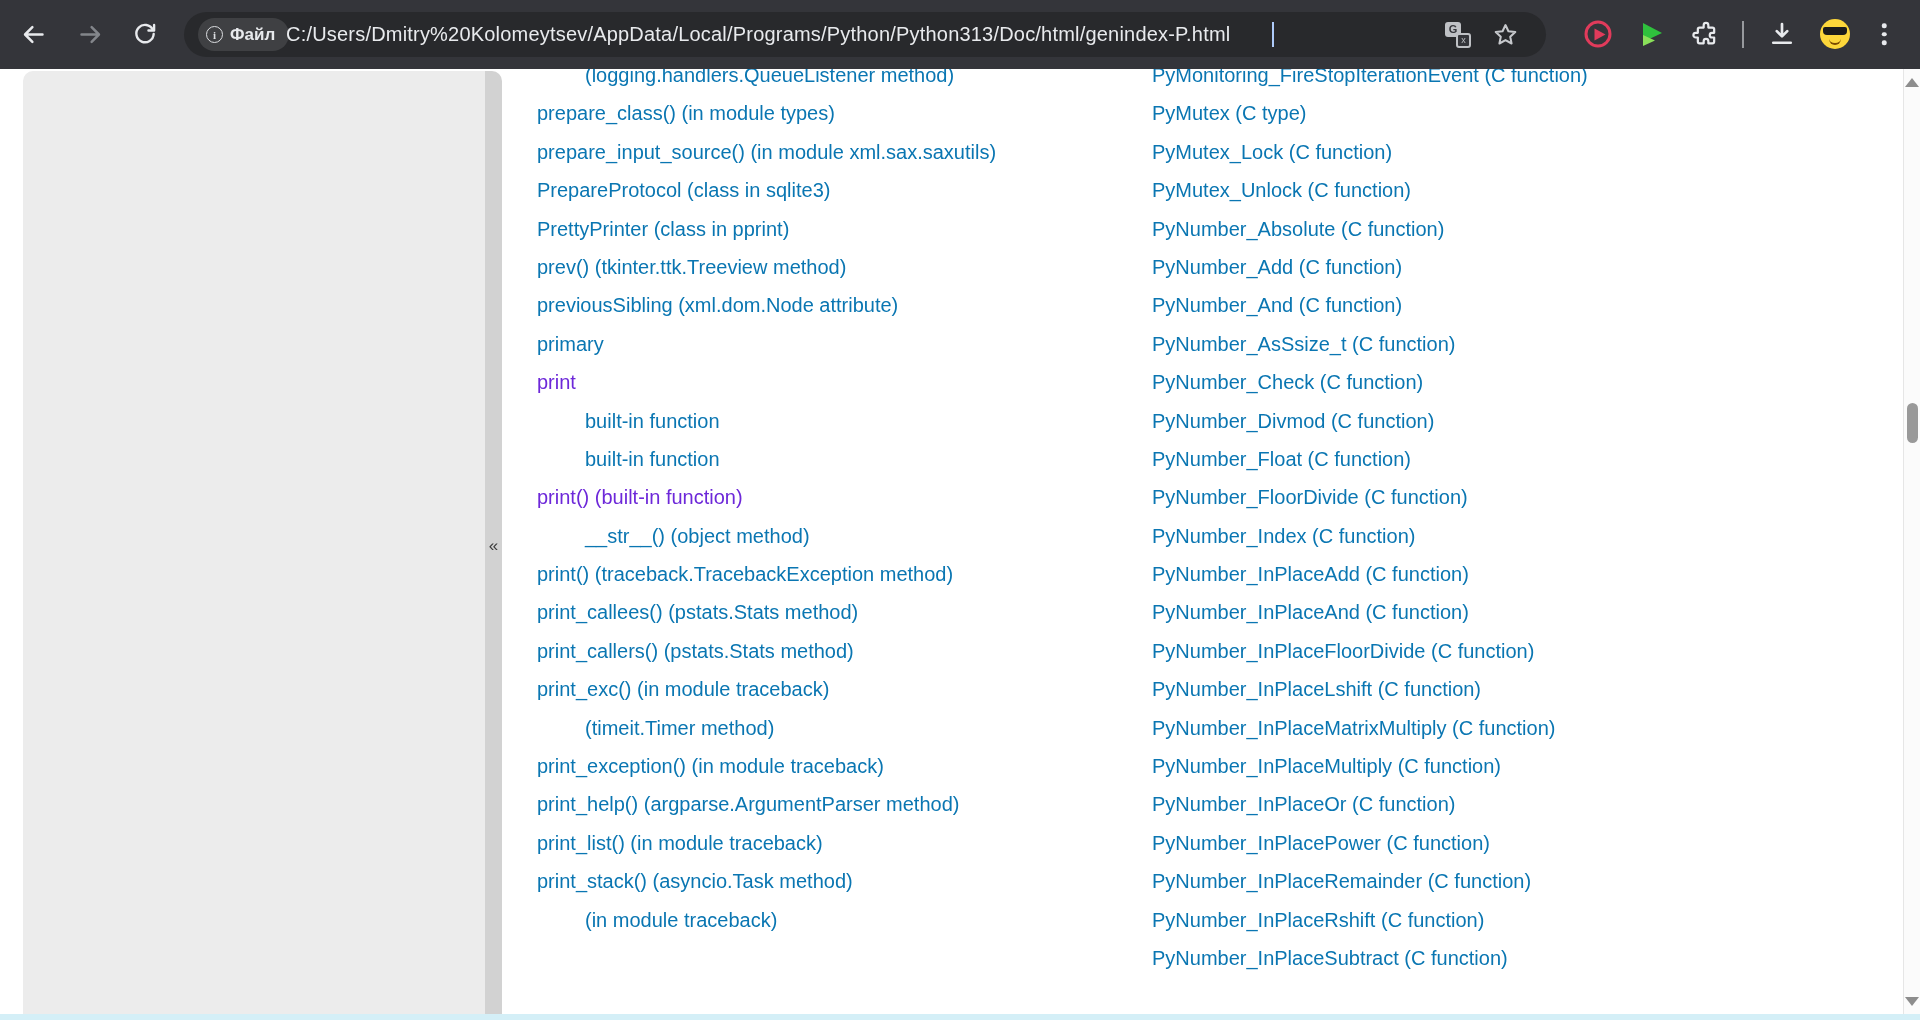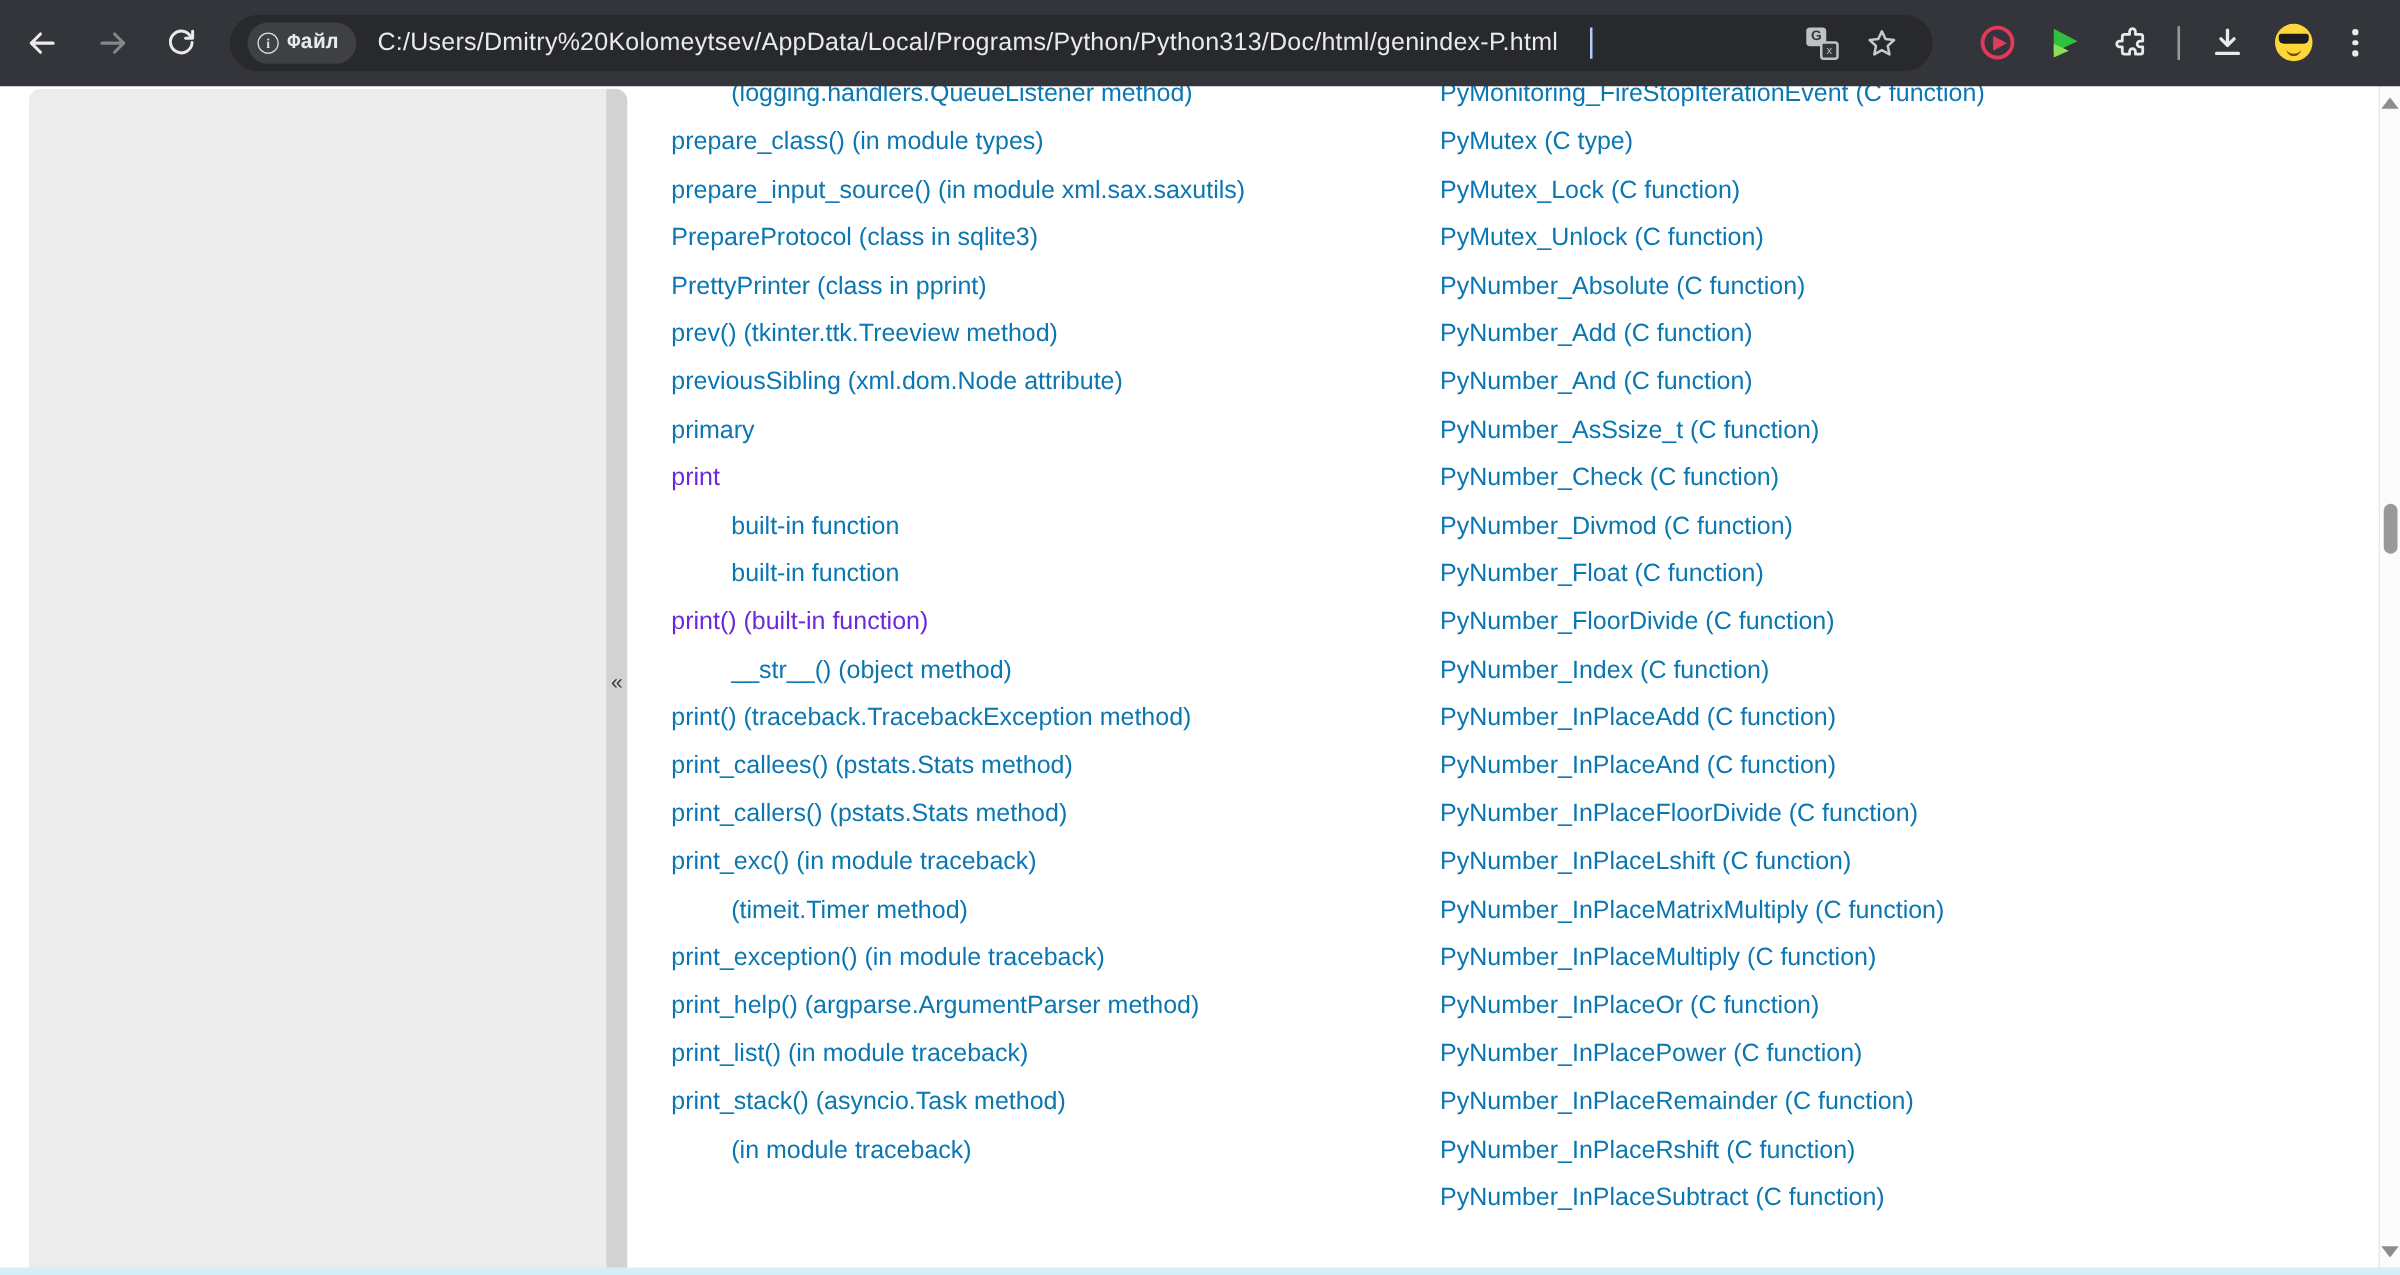--- a/index.html
+++ b/index.html
@@ -12,22 +12,22 @@
   .nav-btn { position:absolute; top:34px; transform:translate(-50%,-50%);
              width:44px; height:44px; border-radius:50%; display:flex;
              align-items:center; justify-content:center; cursor:pointer; }
   .omnibox { position:absolute; left:184px; top:12px; width:1362px; height:45px;
              background:#28292c; border-radius:23px; }
   .site-chip { position:absolute; left:14px; top:6px; height:33px; padding:0 14px 0 8px;
                background:#3f4043; border-radius:17px; display:flex; align-items:center; gap:7px; }
   .info-ic { width:17px; height:17px; border:1.6px solid #dcdee1; border-radius:50%;
              color:#dcdee1; font-size:11px; font-weight:bold; display:flex;
              align-items:center; justify-content:center; font-family:"Liberation Serif",serif; }
-  .site-chip-label { color:#e8eaed; font-size:17px; font-weight:600;font-family:Liberation Mono, monospace; }
-  .url-text { position:absolute; left:118px; top:0; height:45px; display:flex;
+  .site-chip-label { color:#e8eaed; font-size:17px; font-weight:600; }
+  .url-text { position:absolute; left:102px; top:0; height:45px; display:flex;
               align-items:center; color:#e8eaed; font-size:20px; letter-spacing:0.2px; white-space:nowrap; }
   .url-caret { position:absolute; left:1088px; top:10px; width:2px; height:25px; background:#aecbfa; }
   .omni-ic { position:absolute; top:50%; transform:translateY(-50%); width:28px; height:28px;
              display:flex; align-items:center; justify-content:center; cursor:pointer; }
   .tr-wrap { position:relative; width:26px; height:26px; }
   .tr-back { position:absolute; left:0; top:0; width:16px; height:15px; background:#bfc1c5;
              border-radius:3px; color:#34353a; font-size:11px; font-weight:bold;
              display:flex; align-items:center; justify-content:center; }
   .tr-front{ position:absolute; right:0; bottom:0; width:15px; height:15px; background:#34353a;
              border:2px solid #bfc1c5; border-radius:3px; color:#bfc1c5; font-size:9px;

